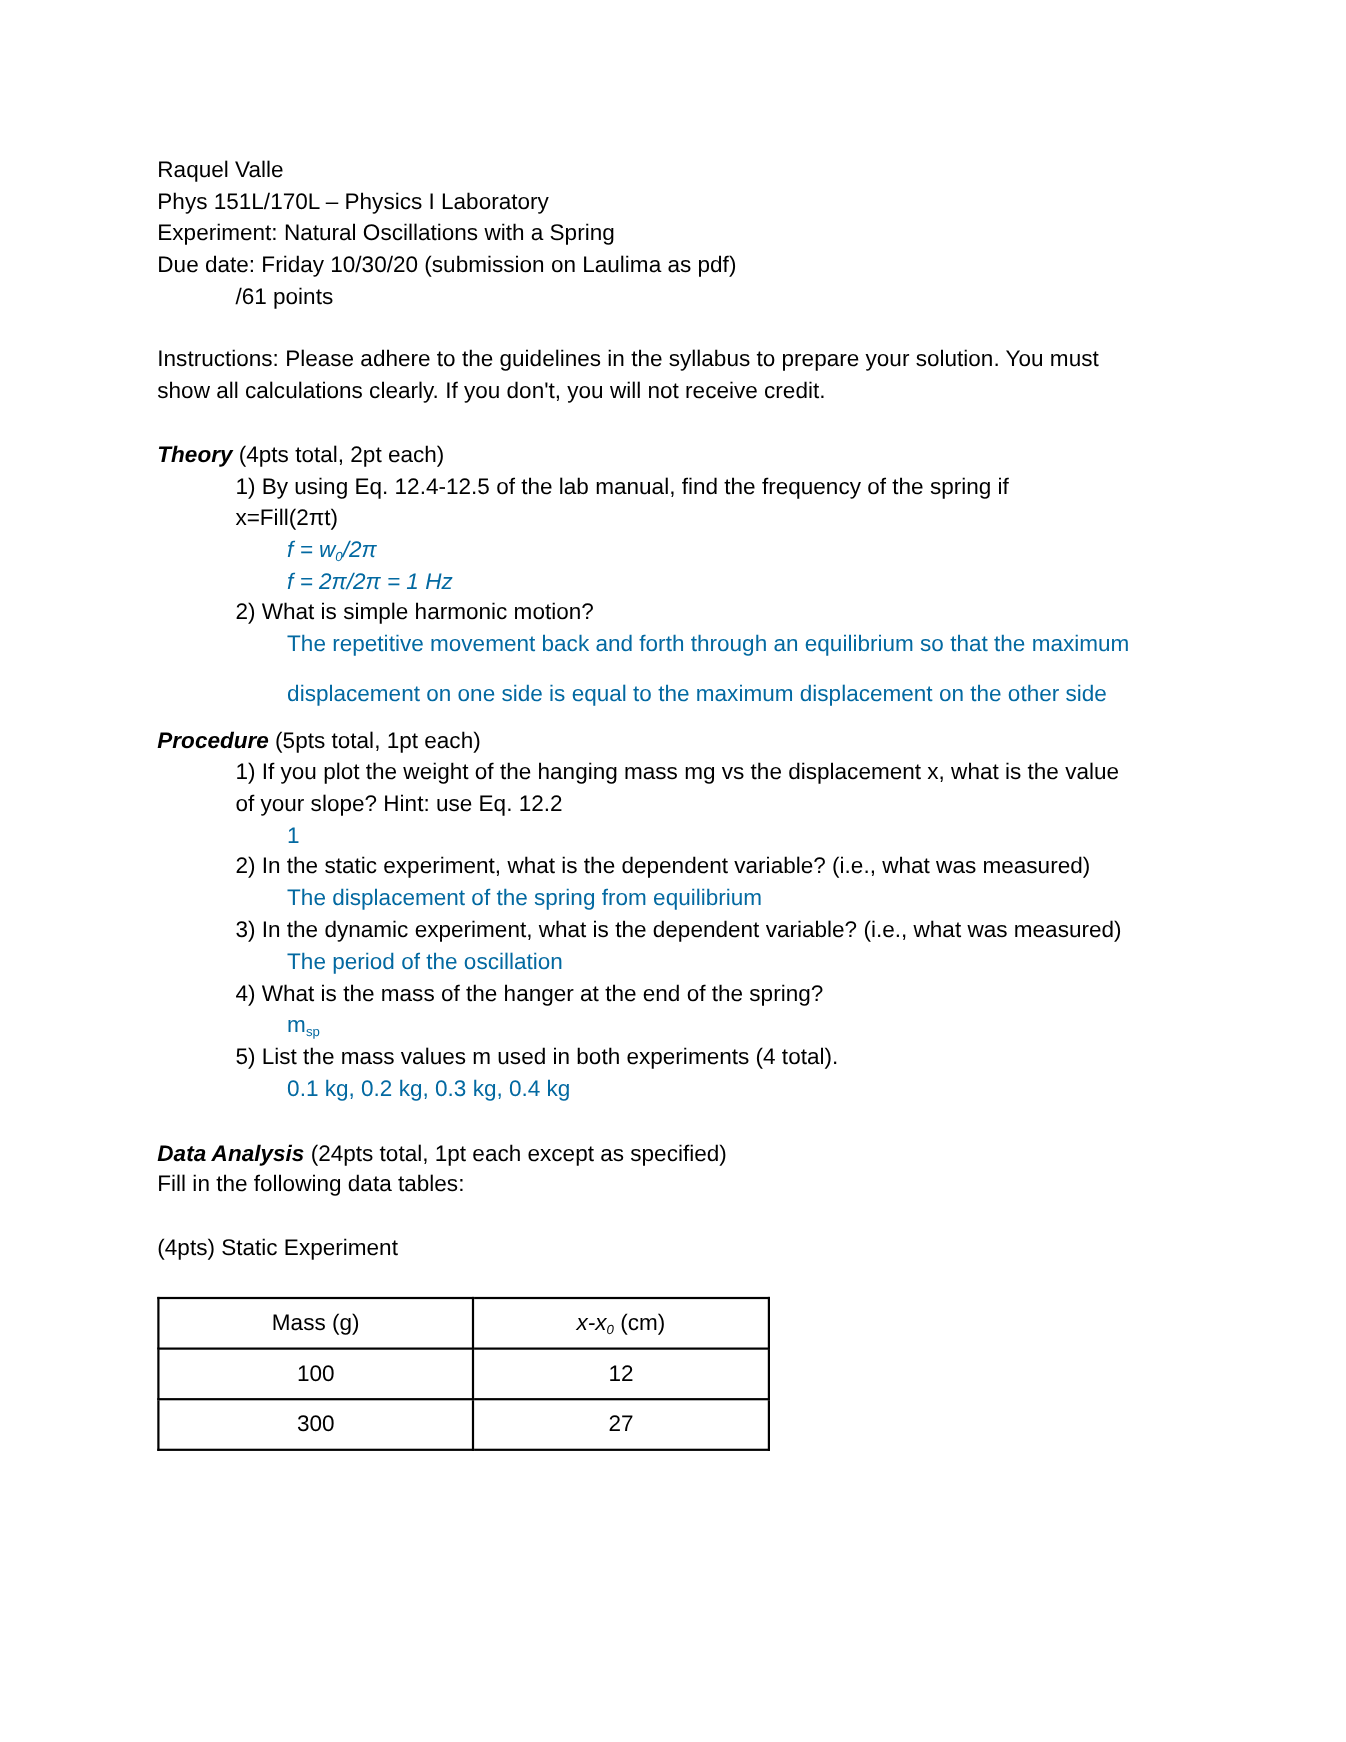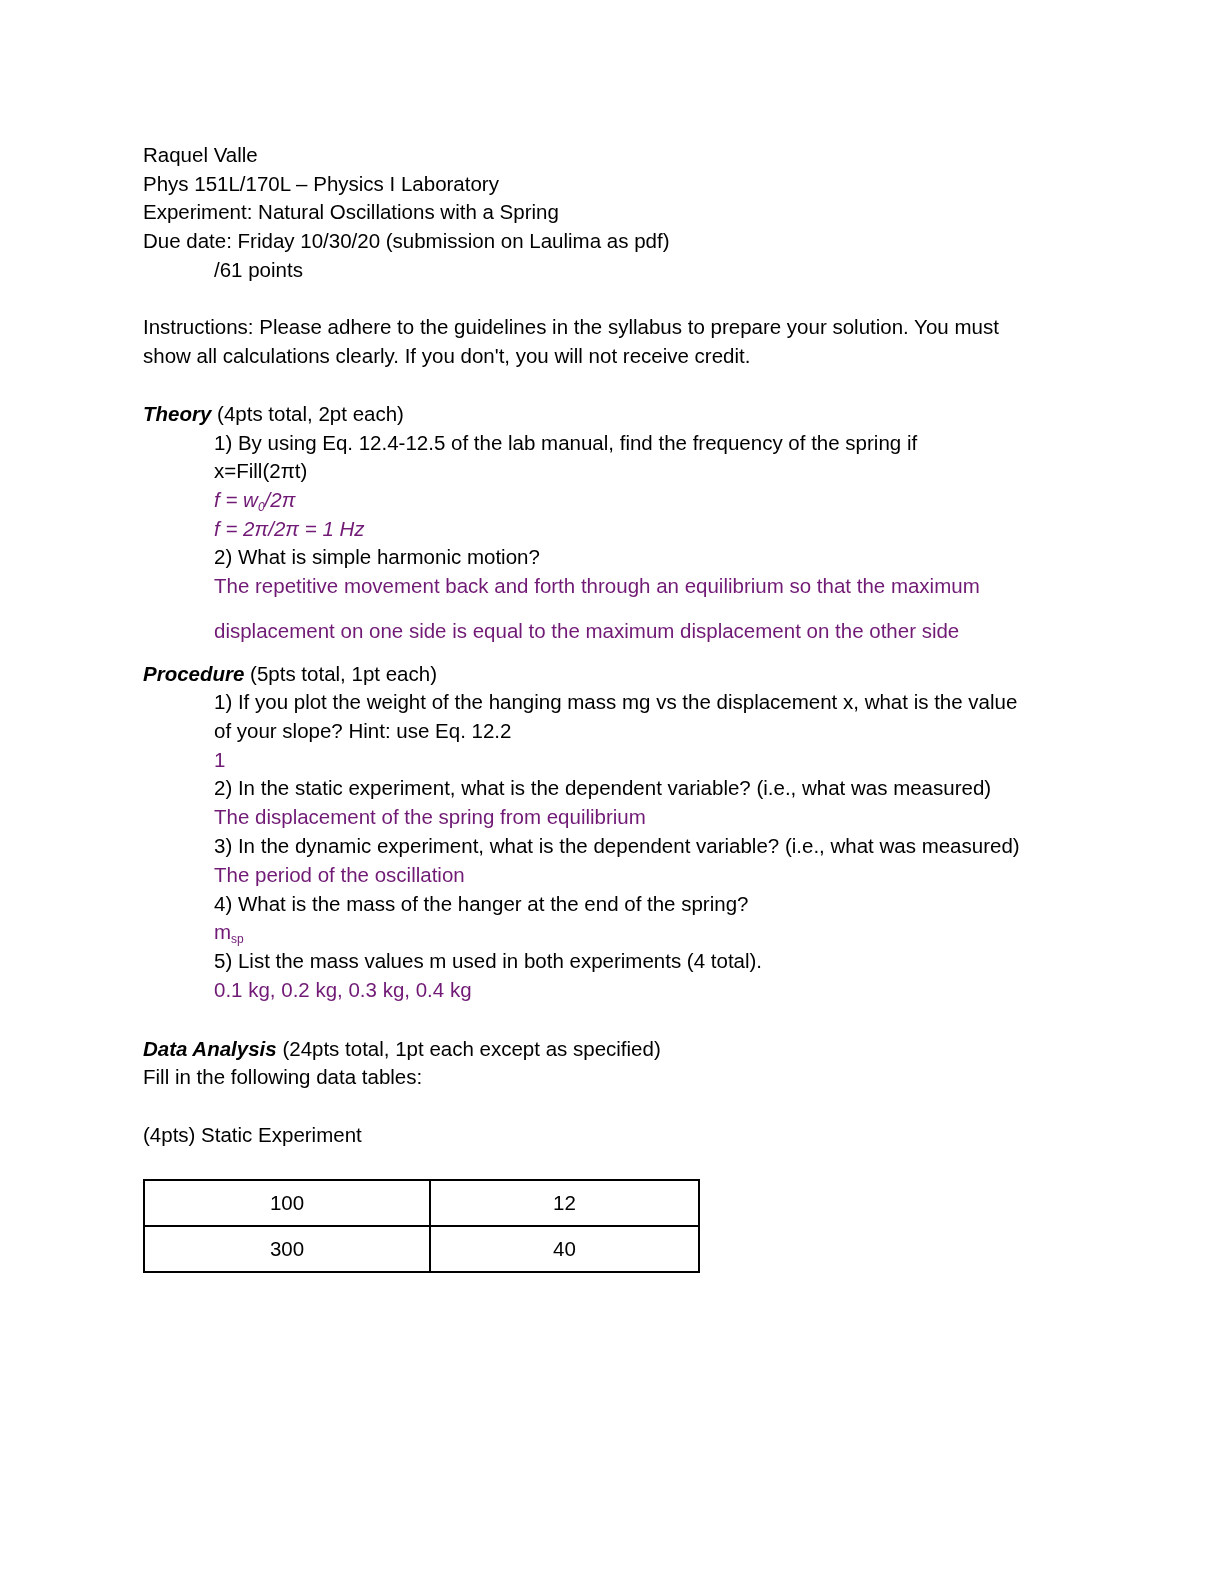--- a/index.html
+++ b/index.html
@@ -1,21 +1,21 @@
 <!DOCTYPE html>
 <html><head>
   <meta charset="utf-8">
   <style>
     html, body { margin: 0; padding: 0; background: #ffffff; }
     body { width: 1224px; height: 1584px; position: relative; overflow: hidden;
            font-family: "Liberation Sans", sans-serif; color: #000; font-size: 20.5px; }
     .page { position: absolute; left: 143px; top: 140px; width: 940px; }
     .line { position: absolute; white-space: nowrap; line-height: 29px; }
     .ind1 { left: 71px; }
-    .red { color: #701a75; }
+    .red { color: #0369a1; margin-left: 47px; }
     .it { font-style: italic; }
     .bold { font-weight: bold; font-style: italic; }
     sub { font-size: 12px; vertical-align: -4px; line-height: 0; }
     table.data { position: absolute; left: 0px; top: 1039px; border-collapse: collapse; }
     table.data td { border: 2px solid #000; text-align: center; height: 44px; padding: 0; font-size: 20.5px; }
     table.data td.c1 { width: 284px; }
     table.data td.c2 { width: 267px; }
   </style>
 </head>
 <body>
@@ -61,23 +61,27 @@
   <div class="line ind1 red" style="top:835px">0.1 kg, 0.2 kg, 0.3 kg, 0.4 kg</div>
 
   <div class="line" style="top:894px">
     <span class="bold">Data Analysis</span><span> (24pts total, 1pt each except as specified)</span>
   </div>
   <div class="line" style="top:922px">Fill in the following data tables:</div>
   <div class="line" style="top:980px">(4pts) Static Experiment</div>
 
   <table class="data">
     <tbody>
+        <tr>
+      <td class="c1">Mass (g)</td>
+      <td class="c2"><span class="it">x-x</span><sub class="it">0</sub><span> (cm)</span></td>
+    </tr>
     <tr>
       <td class="c1">100</td>
       <td class="c2">12</td>
     </tr>
     <tr>
       <td class="c1">300</td>
-      <td class="c2">40</td>
+      <td class="c2">27</td>
     </tr>
   </tbody>
     </table>
 </div>
 
 </body></html>

